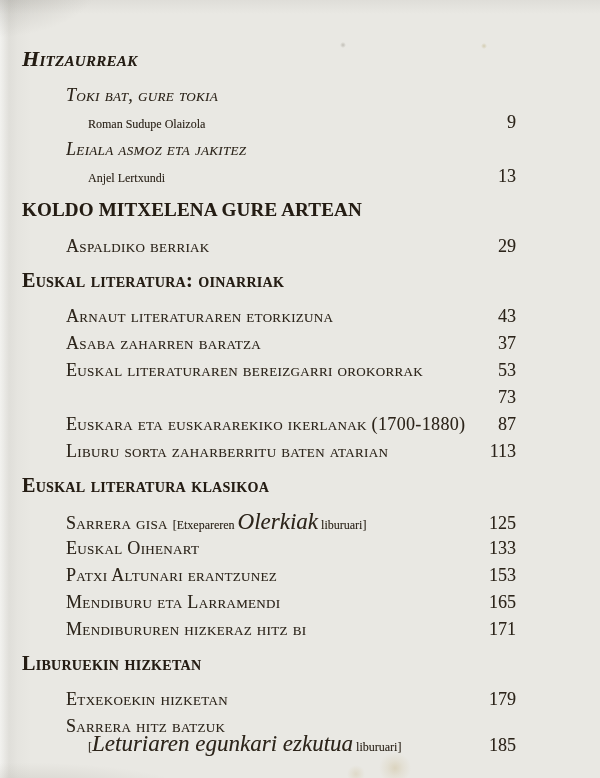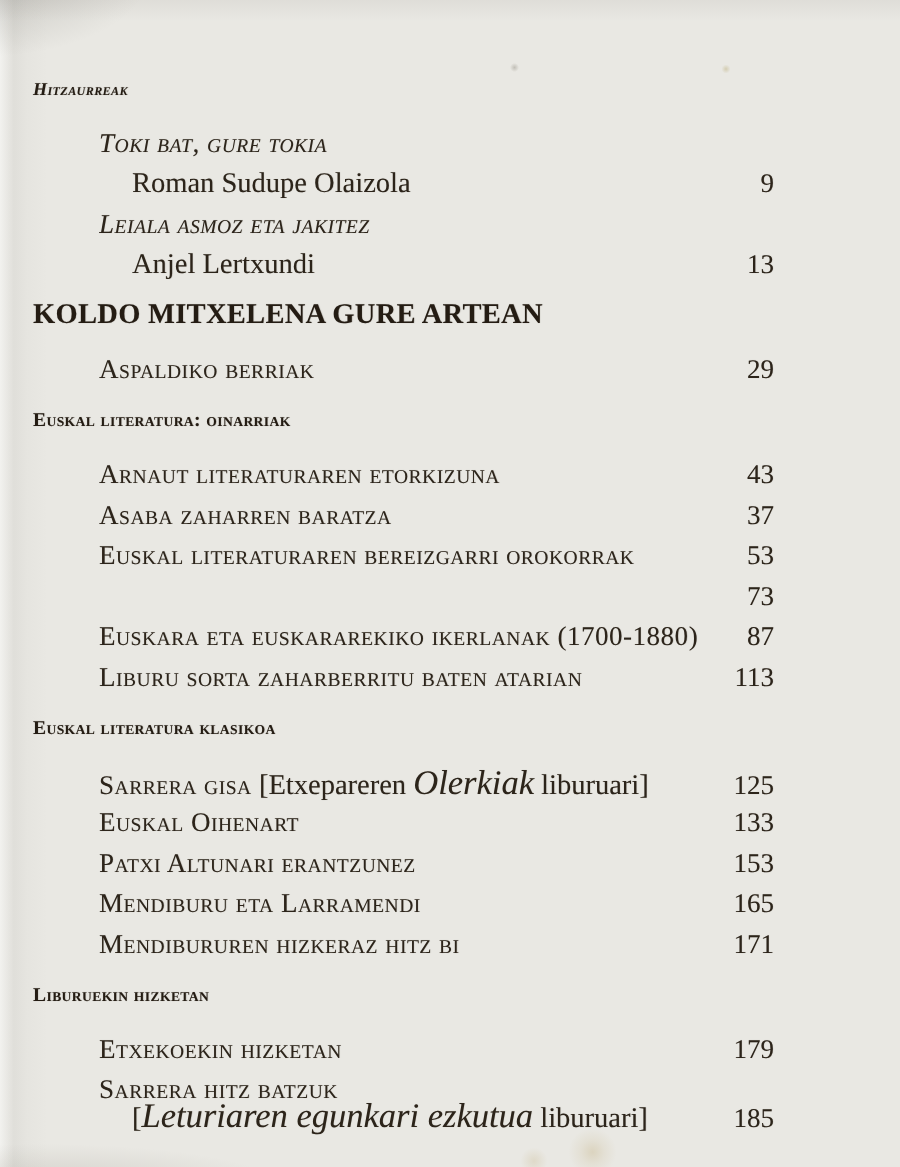--- a/index.html
+++ b/index.html
@@ -31,37 +31,37 @@
   .section:first-child { margin-top: 0; }
   .heading {
     height: 30px; line-height: 30px;
     font-weight: bold;
     margin-bottom: 8px;
     color: #241c13;
     text-shadow: 0.2px 0.2px 0.6px rgba(36,28,19,0.35);
     white-space: nowrap;
   }
   .heading.v-caps { font-size: 19px; letter-spacing: 0.2px; }
-  .heading.v-sc   { font-size: 13px; font-variant: small-caps; letter-spacing: 0.3px; }
-  .heading.v-itsc { font-size: 12px; font-variant: small-caps; font-style: italic; letter-spacing: 0.3px; }
+  .heading.v-sc   { font-size: 20px; font-variant: small-caps; letter-spacing: 0.3px; }
+  .heading.v-itsc { font-size: 22px; font-variant: small-caps; font-style: italic; letter-spacing: 0.3px; }
   .row {
     display: flex; justify-content: flex-end; align-items: baseline;
     height: 27px; line-height: 27px;
     font-size: 18px;
     text-shadow: 0.2px 0.2px 0.5px rgba(44,36,26,0.30);
     white-space: nowrap;
   }
   .row.cont { margin-top: -8px; height: 24px; line-height: 24px; }
   .row.ind-1 { margin-left: 44px; }
   .row.ind-2 { margin-left: 66px; }
   .label { flex: 1 1 auto; overflow: hidden; }
   .page-num { flex: 0 0 auto; min-width: 46px; text-align: right; font-size: 18px; }
   .seg-sc   { font-variant: small-caps; letter-spacing: 0.35px; }
   .seg-itsc { font-variant: small-caps; font-style: italic; letter-spacing: 0.35px; }
-  .seg-rm   { font-size: 19px; }
+  .seg-rm   { font-size: 12px; }
   .seg-it   { font-size: 23px; font-style: italic; }
 </style>
 </head>
 <body>
 
 <div class="scan-page">
   <div class="toc">
       <div class="section">
         <div class="heading v-itsc">Hitzaurreak</div>
         <div class="row ind-1">

